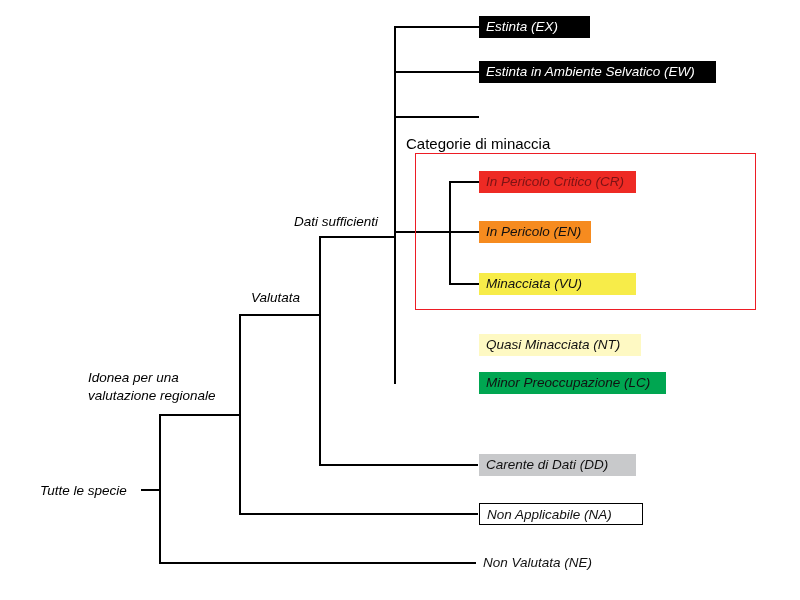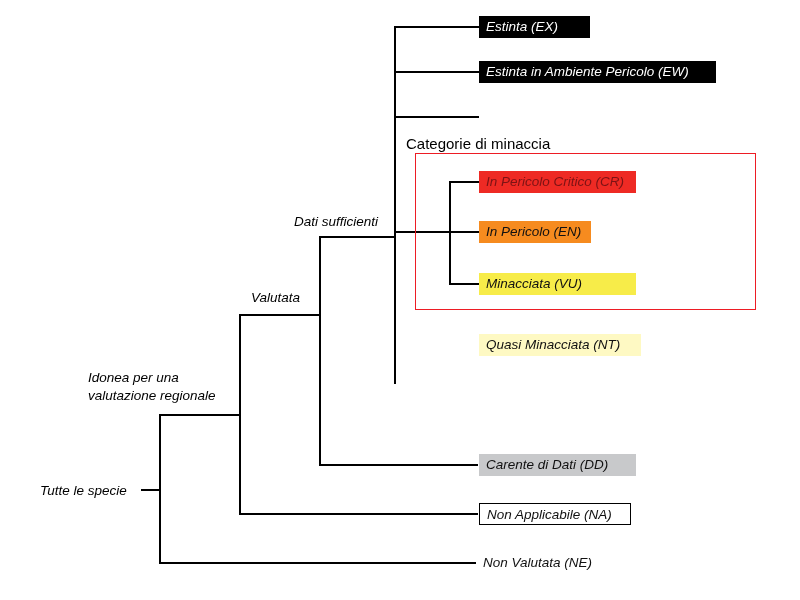--- a/index.html
+++ b/index.html
@@ -81,22 +81,23 @@
 
   <div class="blabel" style="left:40px; top:482px;">Tutte le specie</div>
   <div class="blabel" style="left:88px; top:369px;">
     <div>Idonea per una</div>
     <div>valutazione regionale</div>
   </div>
   <div class="blabel" style="left:251px; top:289px;">Valutata</div>
   <div class="blabel" style="left:294px; top:213px;">Dati sufficienti</div>
 
   <div class="node" style="top: 16px; width: 111px; background: rgb(0, 0, 0); color: rgb(255, 255, 255);">Estinta (EX)</div>
-  <div class="node" style="top: 61px; width: 237px; background: rgb(0, 0, 0); color: rgb(255, 255, 255);">Estinta in Ambiente Pericolo (EW)</div>
+  <div class="node" style="top: 61px; width: 237px; background: rgb(0, 0, 0); color: rgb(255, 255, 255);">Estinta in Ambiente Selvatico (EW)</div>
   <div class="node" style="top: 171px; width: 157px; background: rgb(238, 42, 36); color: rgb(124, 19, 21);">In Pericolo Critico (CR)</div>
   <div class="node" style="top: 221px; width: 112px; background: rgb(246, 139, 31); color: rgb(17, 17, 17);">In Pericolo (EN)</div>
   <div class="node" style="top: 273px; width: 157px; background: rgb(247, 236, 73); color: rgb(17, 17, 17);">Minacciata (VU)</div>
   <div class="node" style="top: 334px; width: 162px; background: #fef9c3; color: rgb(17, 17, 17);">Quasi Minacciata (NT)</div>
+  <div class="node" style="top: 372px; width: 187px; background: rgb(0, 166, 81); color: rgb(17, 17, 17);">Minor Preoccupazione (LC)</div>
   <div class="node" style="top: 454px; width: 157px; background: rgb(200, 201, 203); color: rgb(17, 17, 17);">Carente di Dati (DD)</div>
-  <div class="node node-na" style="top: 503px; width: 152px; background: rgb(255, 255, 255); color: rgb(17, 17, 17);">Non Applicabile (NA)</div>
+  <div class="node node-na" style="top: 503px; width: 164px; background: rgb(255, 255, 255); color: rgb(17, 17, 17);">Non Applicabile (NA)</div>
   <div class="node node-plain" style="top: 552px; color: rgb(17, 17, 17);">Non Valutata (NE)</div>
 
 </div>
 
 </body></html>

